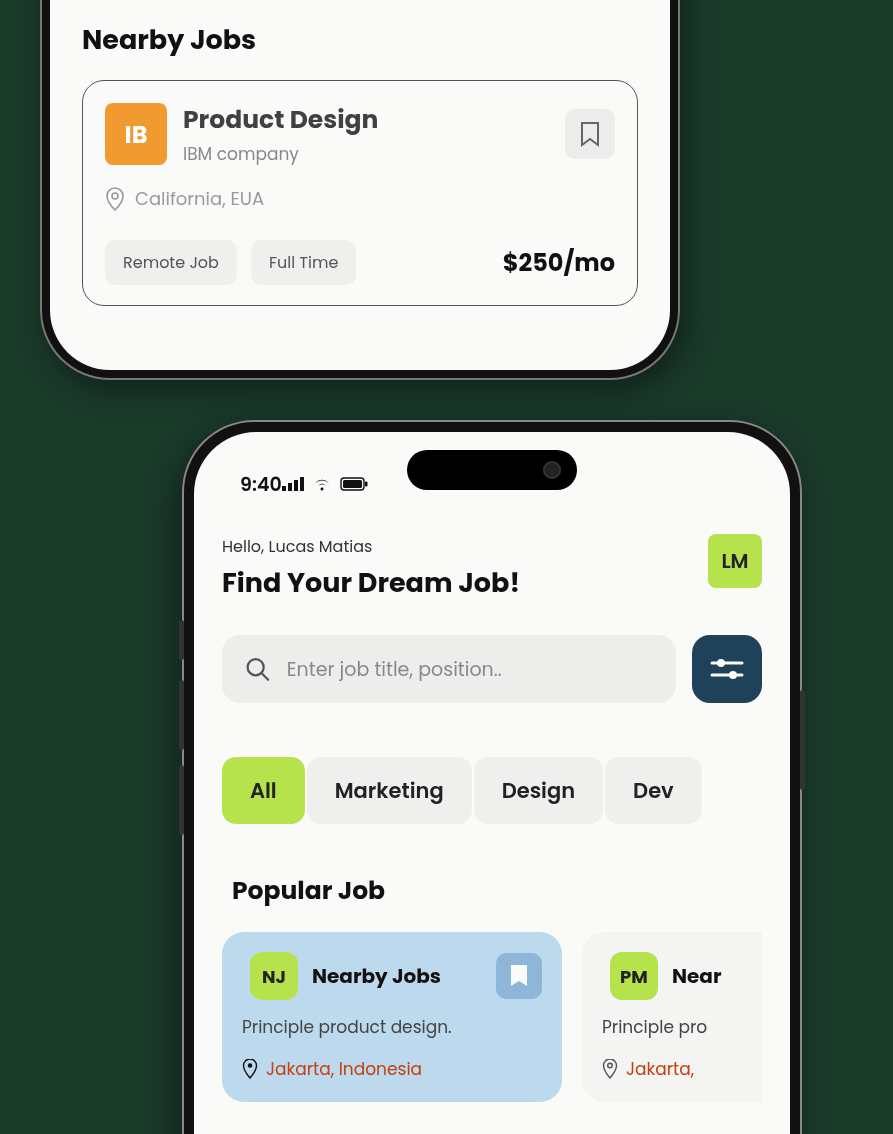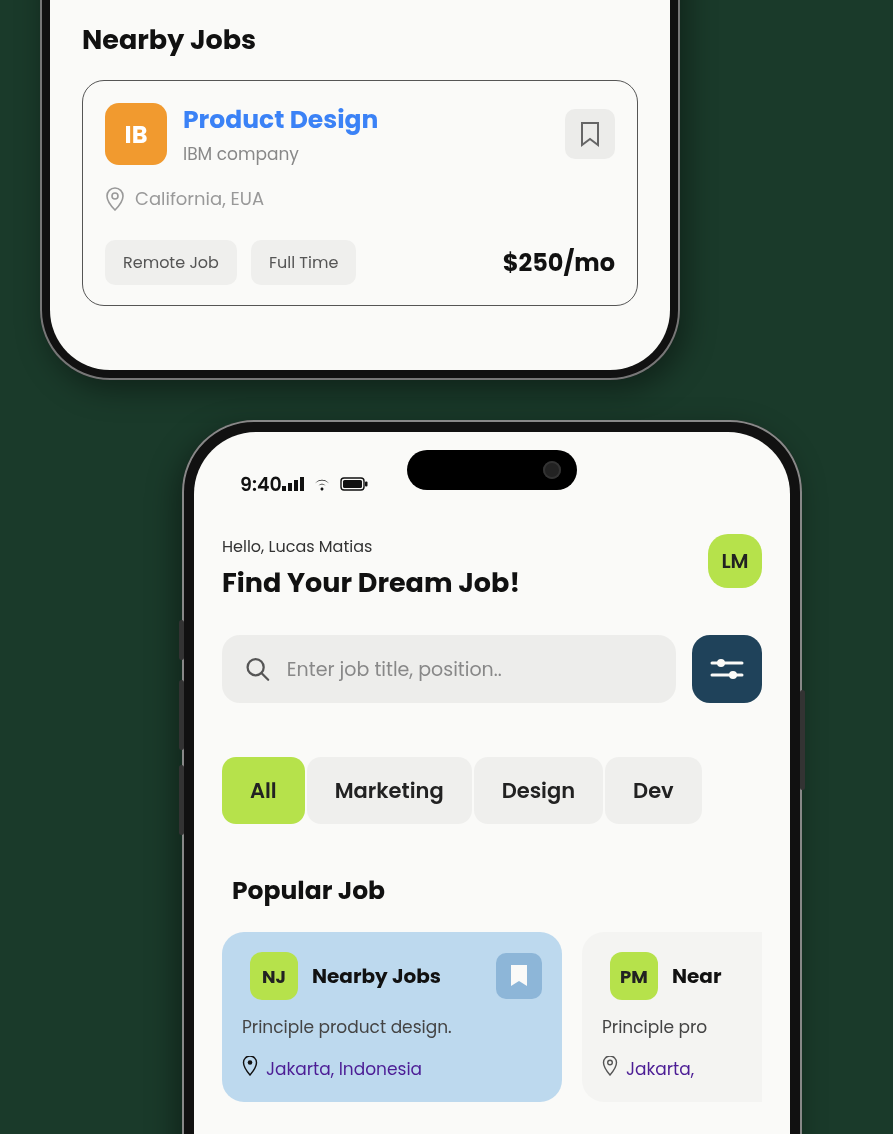--- a/index.html
+++ b/index.html
@@ -45,34 +45,34 @@
   }
   .job-card-top {
     display: flex;
     align-items: center;
     gap: 16px;
   }
   .company-badge {
     width: 62px;
     height: 62px;
     background: #f19a2f;
-    border-radius: 14px;
+    border-radius: 8px;
     display: flex;
     align-items: center;
     justify-content: center;
     color: #fff;
     font-weight: 700;
     font-size: 24px;
     flex-shrink: 0;
   }
   .job-title-block { flex: 1; }
   .job-title {
     font-size: 25px;
     font-weight: 700;
-    color: #3b82f6;
+    color: #404040;
   }
   .job-company {
     font-size: 17px;
     color: #888;
     margin-top: 2px;
   }
   .bookmark-btn {
     width: 50px;
     height: 50px;
     background: #ececea;
@@ -176,21 +176,21 @@
   .hero-title {
     font-size: 27px;
     font-weight: 700;
     color: #111;
     margin-top: 4px;
   }
   .avatar {
     width: 54px;
     height: 54px;
     background: #b6e24b;
-    border-radius: 20px;
+    border-radius: 8px;
     display: flex;
     align-items: center;
     justify-content: center;
     font-weight: 600;
     font-size: 20px;
     color: #222;
   }
 
   .search-row {
     display: flex;
@@ -302,24 +302,25 @@
   }
   .pop-card.blue .pop-bookmark { background: #8db6d8; }
   .pop-sub {
     font-size: 17px;
     color: #444;
     margin-top: 14px;
     white-space: nowrap;
   }
   .pop-loc {
     display: flex;
+    align-items: center;
     gap: 8px;
     margin-top: 16px;
     font-size: 17px;
-    color: #4c1d95;
+    color: #c2410c;
     white-space: nowrap;
   }
   .side-btn {
     position: absolute;
     background: #333;
     border-radius: 3px;
   }
   .p2-btn1 { left: -3px; top: 200px; width: 5px; height: 40px; }
   .p2-btn2 { left: -3px; top: 260px; width: 5px; height: 70px; }
   .p2-btn3 { left: -3px; top: 345px; width: 5px; height: 70px; }

